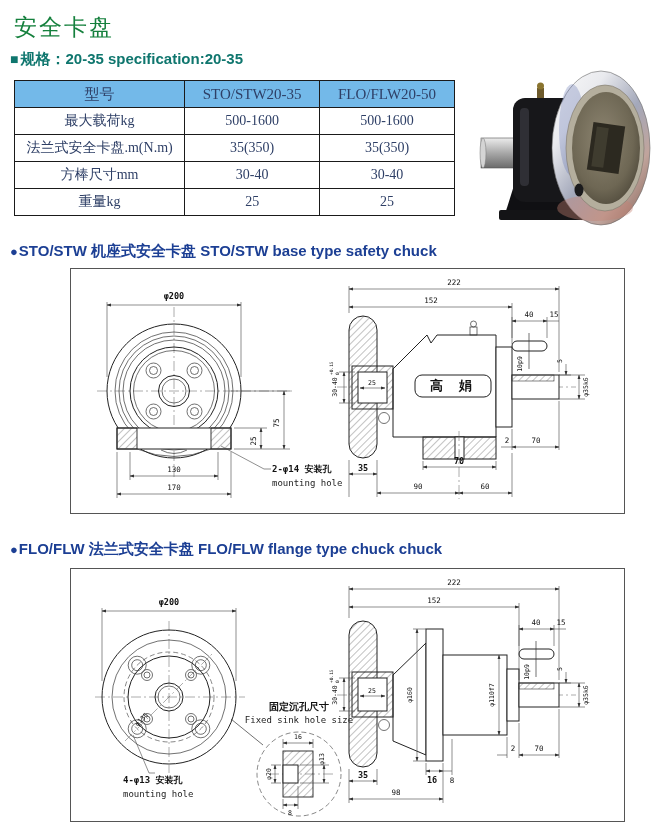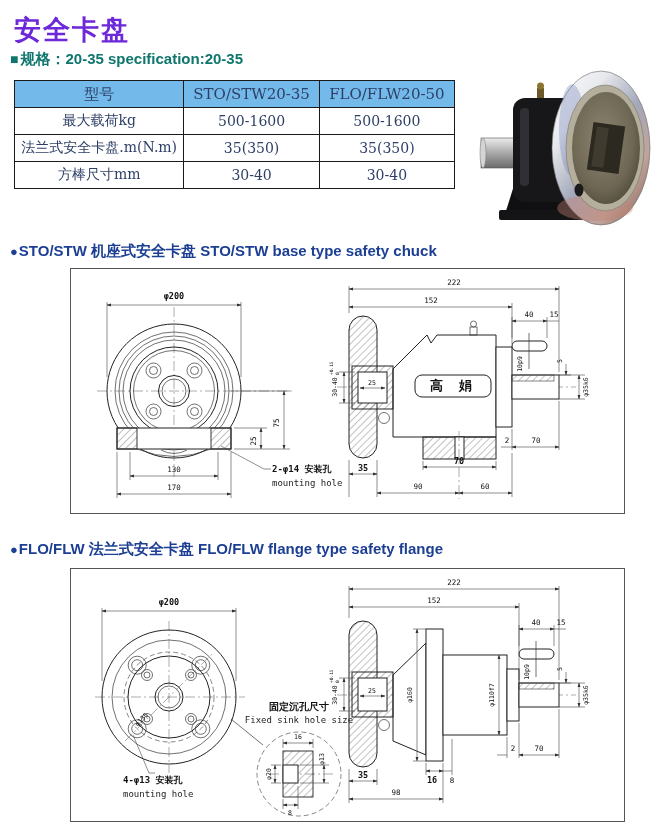--- a/index.html
+++ b/index.html
@@ -1,32 +1,32 @@
 <!DOCTYPE html>
 <html><head>
 <meta charset="utf-8">
 <style>
   html,body{margin:0;padding:0;}
   body{
     width:651px;height:838px;position:relative;background:#fff;
     font-family:"Liberation Sans",sans-serif;overflow:hidden;
   }
   .abs{position:absolute;}
-  #page-title{left:14px;top:12px;font-size:27px;font-weight:bold;color:#6d28d9;letter-spacing:2px;}
+  #page-title{left:14px;top:12px;font-size:23px;font-weight:normal;color:#15803d;letter-spacing:2px;}
   #spec-line{left:10px;top:50px;font-size:15px;font-weight:bold;color:#0f766e;}
   #spec-line .sq{font-size:14px;margin-right:2px;}
   .section-heading{left:10px;font-size:15px;font-weight:bold;color:#1c3f94;}
   .section-heading .rb{font-size:13px;margin-right:1px;}
   table.spec{
     left:14px;top:80px;width:441px;border-collapse:collapse;position:absolute;
     font-family:"DejaVu Serif","Liberation Serif",serif;color:#2e3f66;
   }
   table.spec th,table.spec td{
     border:1.6px solid #1a1a1a;text-align:center;height:26px;
-    font-size:14px;font-weight:normal;padding:0 2px;
+    font-size:14px;font-weight:normal;padding:0 2px;font-family:Liberation Serif, serif;
   }
   table.spec th{background:#73b9e9;font-size:15px;}
   table.spec td.c0{width:172px;margin-top:43px;}
   table.spec td.c1,table.spec th.c1{width:133px;}
   table.spec td.c2,table.spec th.c2{width:133px;}
   .draw-box{border:1px solid #555;background:#fff;}
   
   .ol{fill:none;stroke:#222;stroke-width:1;}
   .ts{fill:none;stroke:#333;stroke-width:.7;}
   .dm{fill:none;stroke:#444;stroke-width:.6;}
@@ -64,20 +64,25 @@
   </tr>
   <tr>
     <td class="c0">法兰式安全卡盘.m(N.m)</td>
     <td class="c1">35(350)</td>
     <td class="c2">35(350)</td>
   </tr>
   <tr>
     <td class="c0">方棒尺寸mm</td>
     <td class="c1">30-40</td>
     <td class="c2">30-40</td>
+  </tr>
+  <tr>
+    <td class="c0">重量kg</td>
+    <td class="c1">25</td>
+    <td class="c2">25</td>
   </tr>
 </tbody>
   </table>
 
 <svg class="abs" style="left:477px;top:60px;" width="174" height="170" viewBox="0 0 174 170">
   <defs>
     <linearGradient id="chrome" x1="0" y1="0" x2="0.9" y2="1">
       <stop offset="0" stop-color="#fbfbfb"></stop>
         <stop offset="0.28" stop-color="#e9eaee"></stop>
       <stop offset="0.55" stop-color="#a3a8ba"></stop>
@@ -256,21 +261,21 @@
     <text class="dtb" x="292" y="202" text-anchor="middle">35</text>
     <line class="dm" x1="441" y1="184" x2="441" y2="228"></line>
     <line class="dm" x1="306" y1="224" x2="388" y2="224" marker-start="url(#a1)" marker-end="url(#a1)"></line>
     <text class="dt" x="347" y="220" text-anchor="middle">90</text>
     <line class="dm" x1="388" y1="224" x2="441" y2="224" marker-start="url(#a1)" marker-end="url(#a1)"></line>
     <text class="dt" x="414" y="220" text-anchor="middle">60</text>
   </g>
 </svg>
 
 <div class="abs section-heading" style="top:540px;">
-  <span class="rb">●</span><span>FLO/FLW  法兰式安全卡盘 FLO/FLW  flange type safety flange</span>
+  <span class="rb">●</span><span>FLO/FLW  法兰式安全卡盘 FLO/FLW  flange type chuck chuck</span>
 </div>
 
 <svg class="abs draw-box" style="left:70px;top:568px;" width="553" height="252" viewBox="0 0 553 252">
   <defs>
     <marker id="a2" viewBox="0 0 10 10" refX="9" refY="5" markerWidth="8" markerHeight="8" orient="auto-start-reverse">
       <path d="M0,1.8 L10,5 L0,8.2 z" fill="#333"></path>
     </marker>
     <pattern id="h2" width="5" height="5" patternTransform="rotate(45)" patternUnits="userSpaceOnUse">
       <line x1="0" y1="0" x2="0" y2="5" stroke="#666" stroke-width="0.8"></line>
     </pattern>

